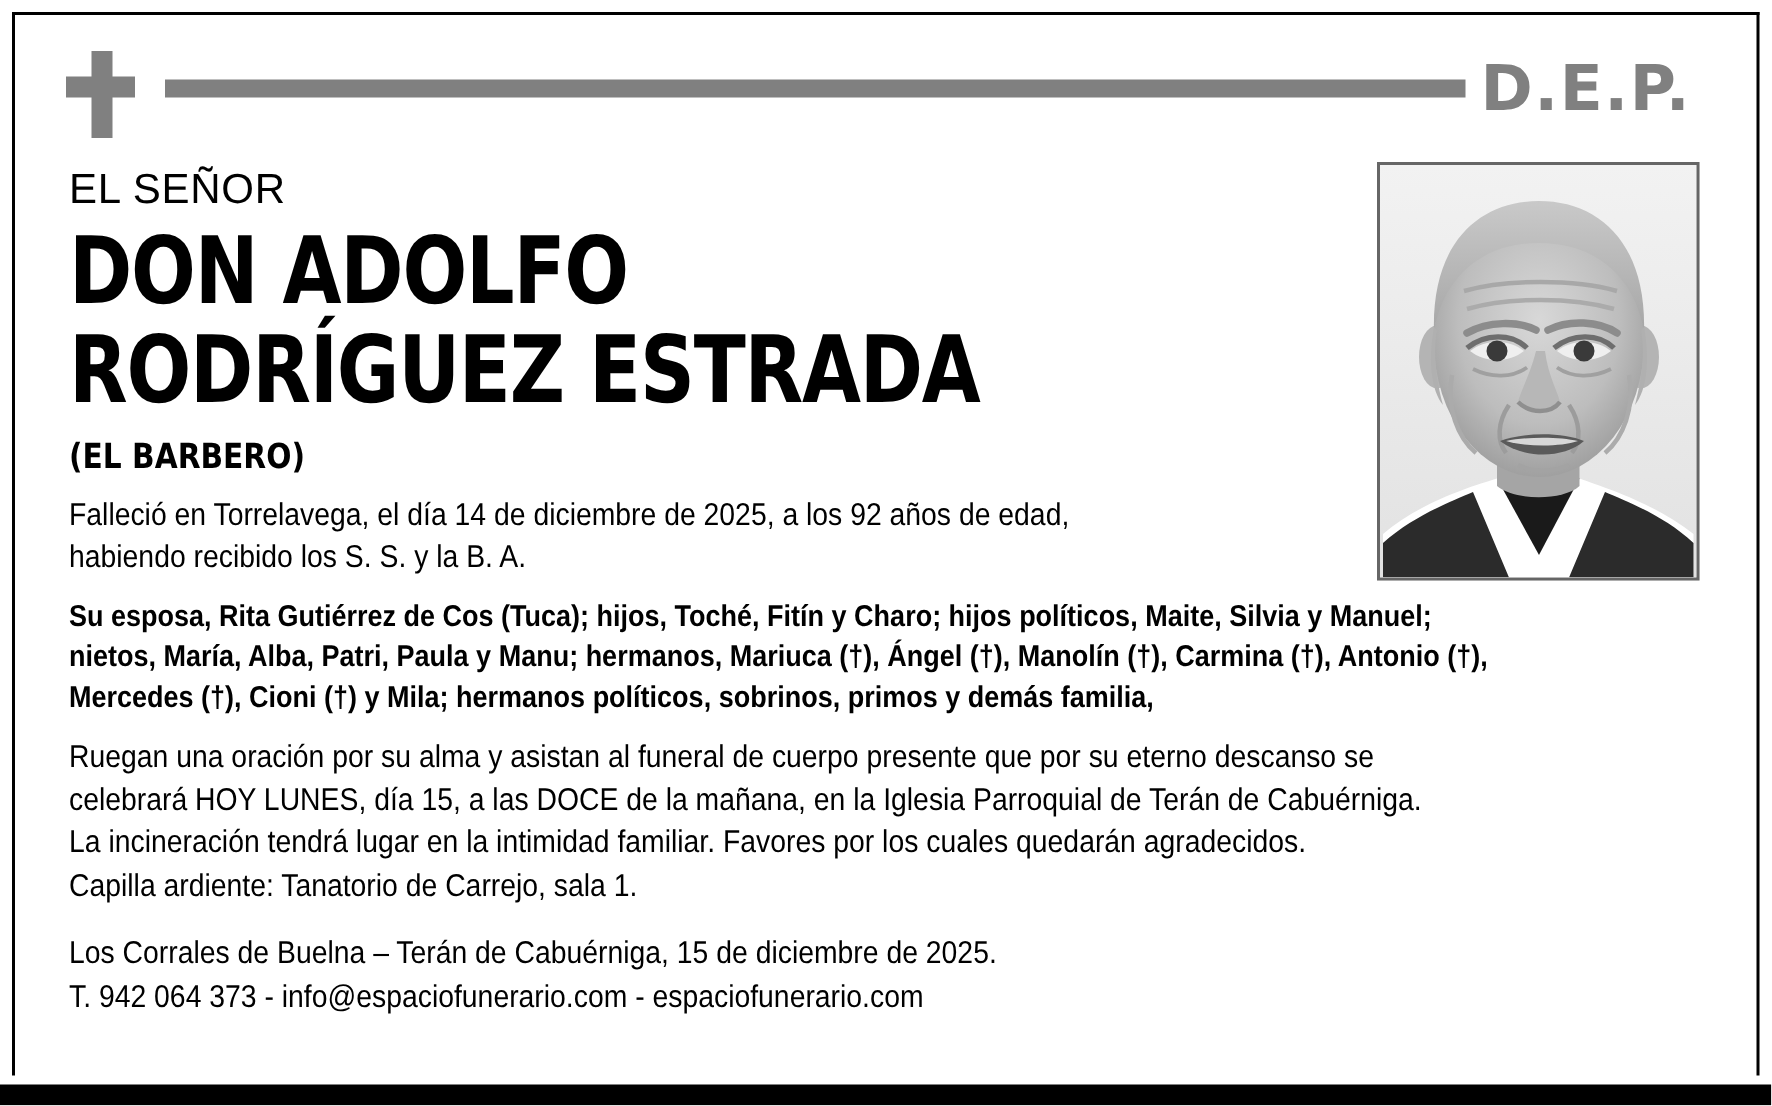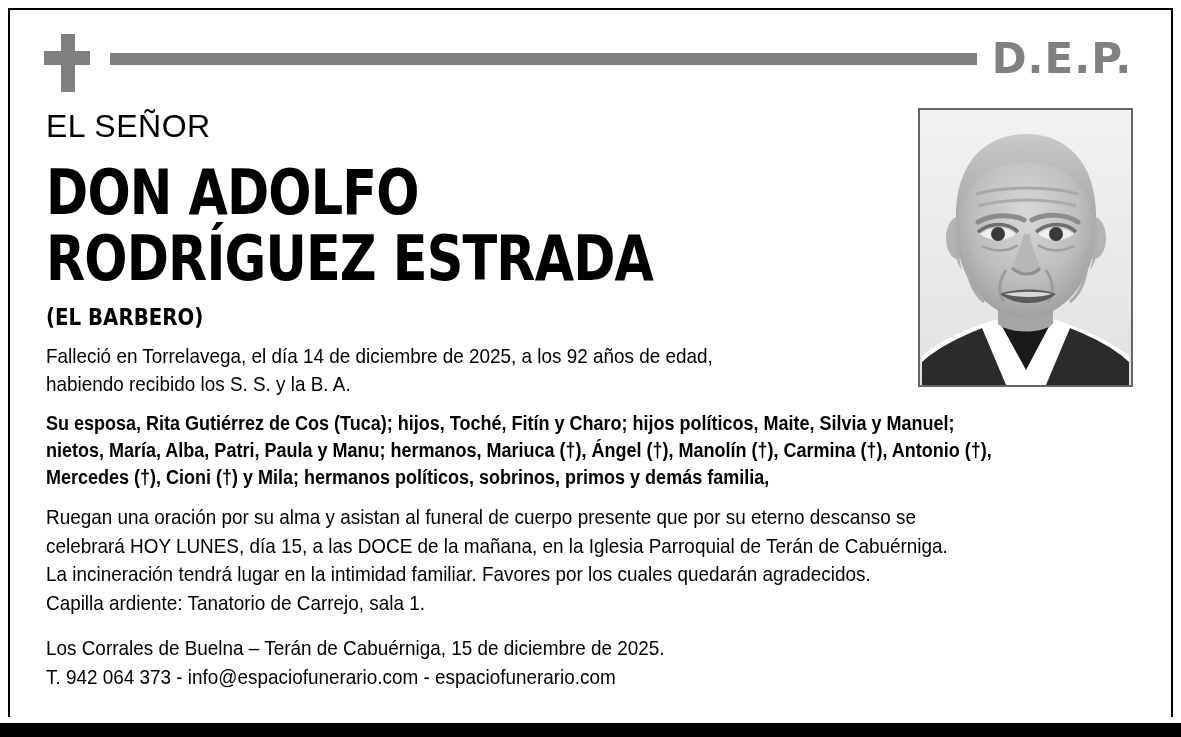--- a/index.html
+++ b/index.html
@@ -81,21 +81,21 @@
     right: 160px;
     top: 19px;
     height: 12px;
     background: #808080;
   }
   .dep {
     position: absolute;
     right: 0;
     top: 0;
     width: 150px;
-    text-align: center;
+    text-align: left;
     color: #808080;
     font-weight: bold;
     font-size: 42px;
     line-height: 50px;
     letter-spacing: 1px;
     font-family: "DejaVu Sans", sans-serif;
   }
 
   
   .photo-frame {
@@ -112,25 +112,25 @@
 
   
   .content {
     position: absolute;
     left: 46px;
     top: 110px;
     width: 860px;
   }
   .eltratamiento {
     font-family: "Liberation Sans", sans-serif;
-    font-size: 32px;
+    font-size: 28px;
     line-height: 32px;
     letter-spacing: 0.5px;
     color: #000;
-    margin-bottom: 18px;
+    margin-bottom: 6px;
   }
   .name {
     font-family: "DejaVu Sans", sans-serif;
     font-weight: bold;
     font-size: 62px;
     line-height: 66px;
     letter-spacing: -1px;
     color: #000;
     transform: scaleX(0.82);
     transform-origin: left center;

